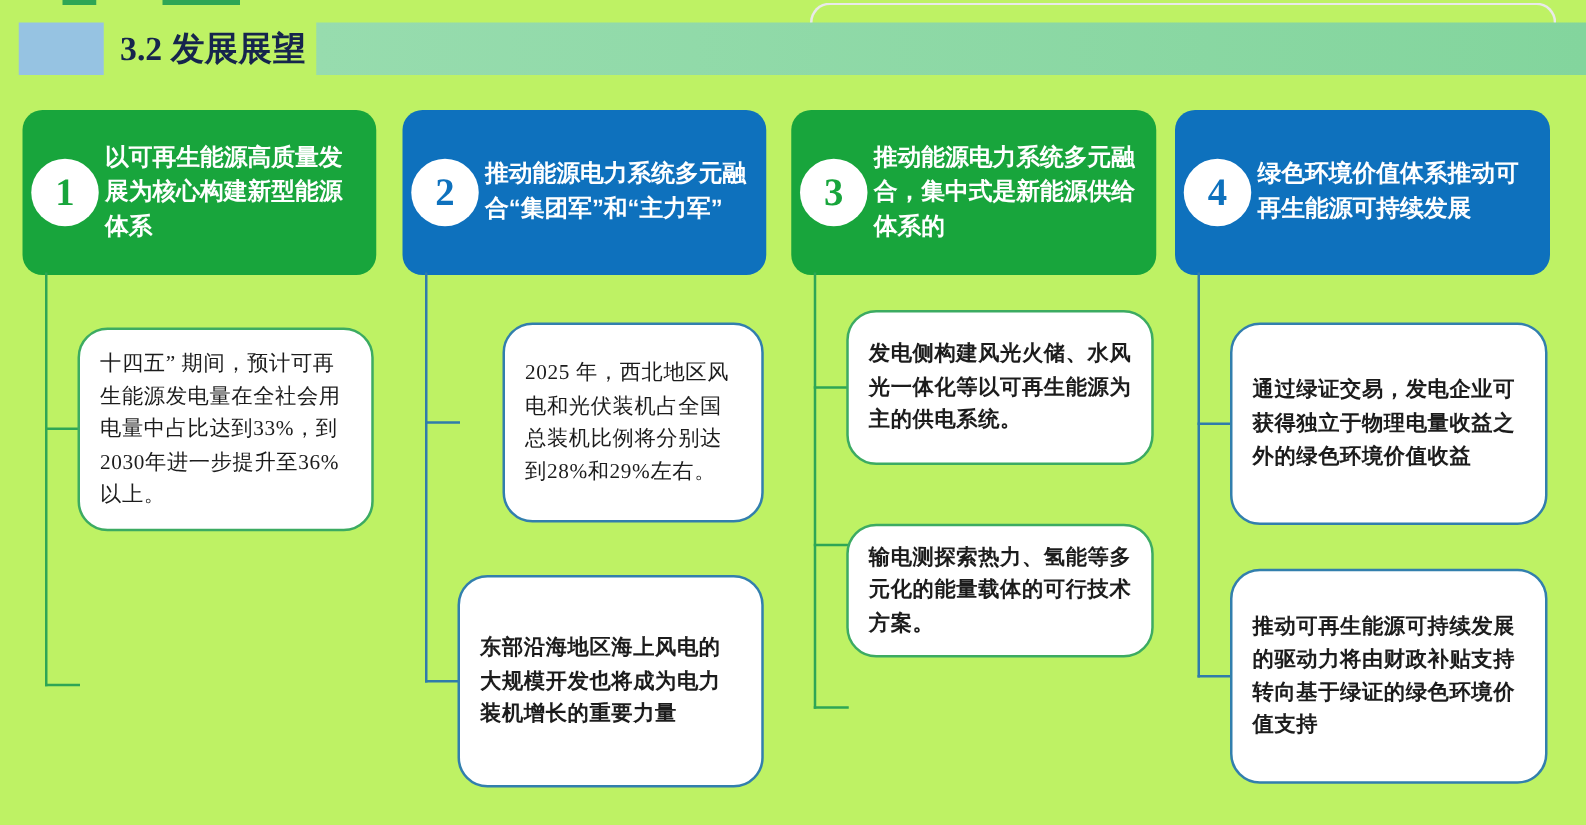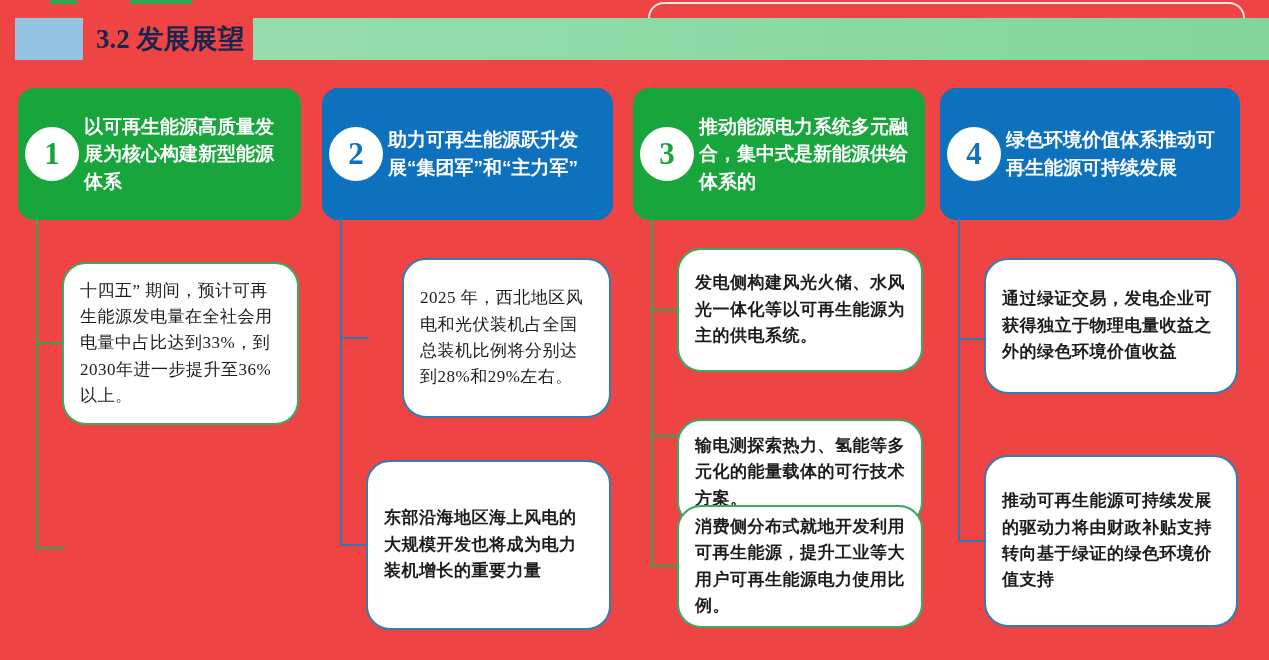--- a/index.html
+++ b/index.html
@@ -1,18 +1,18 @@
 <!DOCTYPE html>
 <html><head>
 <meta charset="utf-8">
 <style>
   * { margin:0; padding:0; box-sizing:border-box; }
   html,body { background:#fff; }
   .canvas {
-    position:relative; width:1269px; height:660px; background:#ef4444;
+    position:relative; width:1269px; height:660px; background:#bef264;
     overflow:hidden; font-family:"Liberation Sans", sans-serif;
   }
 
   
   .top-remnant {
     position:absolute; left:648px; top:2px; width:597px; height:18px;
     border:2px solid #e9e9e9; border-bottom:none; border-radius:16px 16px 0 0;
   }
   .sliver { position:absolute; top:0; height:4px; background:#2ea655; }
   .sliver.s1 { left:50px; width:27px; }
@@ -83,21 +83,21 @@
   .blue  .box { border-color:#327fad; }
   .box.serif { font-family:"Liberation Serif", serif; font-weight:normal; }
 
   .col1 .b1 { top:174px; height:163px; }
   .col1 .b2 { top:374px; height:173px; }
   .col2 .b1 { top:170px; height:160px;margin-left:36px; }
   .col2 .b2 { top:372px; height:170px; }
   .col3 .b1 { top:160px; height:124px; }
   .col3 .b2 { top:295px; height:107px;margin-top:36px; }
   .col3 .b3 { top:417px; height:123px; }
-  .col4 .b1 { top:170px; height:136px; }
+  .col4 .b1 { top:170px; height:162px; }
   .col4 .b2 { top:367px; height:172px; }
 </style>
 </head>
 <body>
 
 <div class="canvas">
 
   <div class="top-remnant"></div>
   <div class="sliver s1"></div>
   <div class="sliver s2"></div>
@@ -114,21 +114,21 @@
     <div class="vline"></div>
     <div class="stub t1"></div>
     <div class="stub t2"></div>
     <div class="box b1 serif">
       <span>十四五” 期间，预计可再生能源发电量在全社会用电量中占比达到33%，到2030年进一步提升至36%以上。</span>
     </div>
   </div>
 
   <div class="col col2 blue">
     <div class="header">
-      <span>助力可再生能源跃升发展“集团军”和“主力军”</span>
+      <span>推动能源电力系统多元融合“集团军”和“主力军”</span>
       <span class="num">2</span>
     </div>
     <div class="vline"></div>
     <div class="stub t1"></div>
     <div class="stub t2"></div>
     <div class="box b1 serif">
       <span>2025 年，西北地区风电和光伏装机占全国总装机比例将分别达到28%和29%左右。</span>
     </div>
     <div class="box b2">
       <span>东部沿海地区海上风电的大规模开发也将成为电力装机增长的重要力量</span>
@@ -143,23 +143,20 @@
     <div class="vline"></div>
     <div class="stub t1"></div>
     <div class="stub t2"></div>
     <div class="stub t3"></div>
     <div class="box b1">
       <span>发电侧构建风光火储、水风光一体化等以可再生能源为主的供电系统。</span>
     </div>
     <div class="box b2">
       <span>输电测探索热力、氢能等多元化的能量载体的可行技术方案。</span>
     </div>
-    <div class="box b3">
-      <span>消费侧分布式就地开发利用可再生能源，提升工业等大用户可再生能源电力使用比例。</span>
-    </div>
   </div>
 
   <div class="col col4 blue">
     <div class="header">
       <span>绿色环境价值体系推动可再生能源可持续发展</span>
       <span class="num">4</span>
     </div>
     <div class="vline"></div>
     <div class="stub t1"></div>
     <div class="stub t2"></div>

